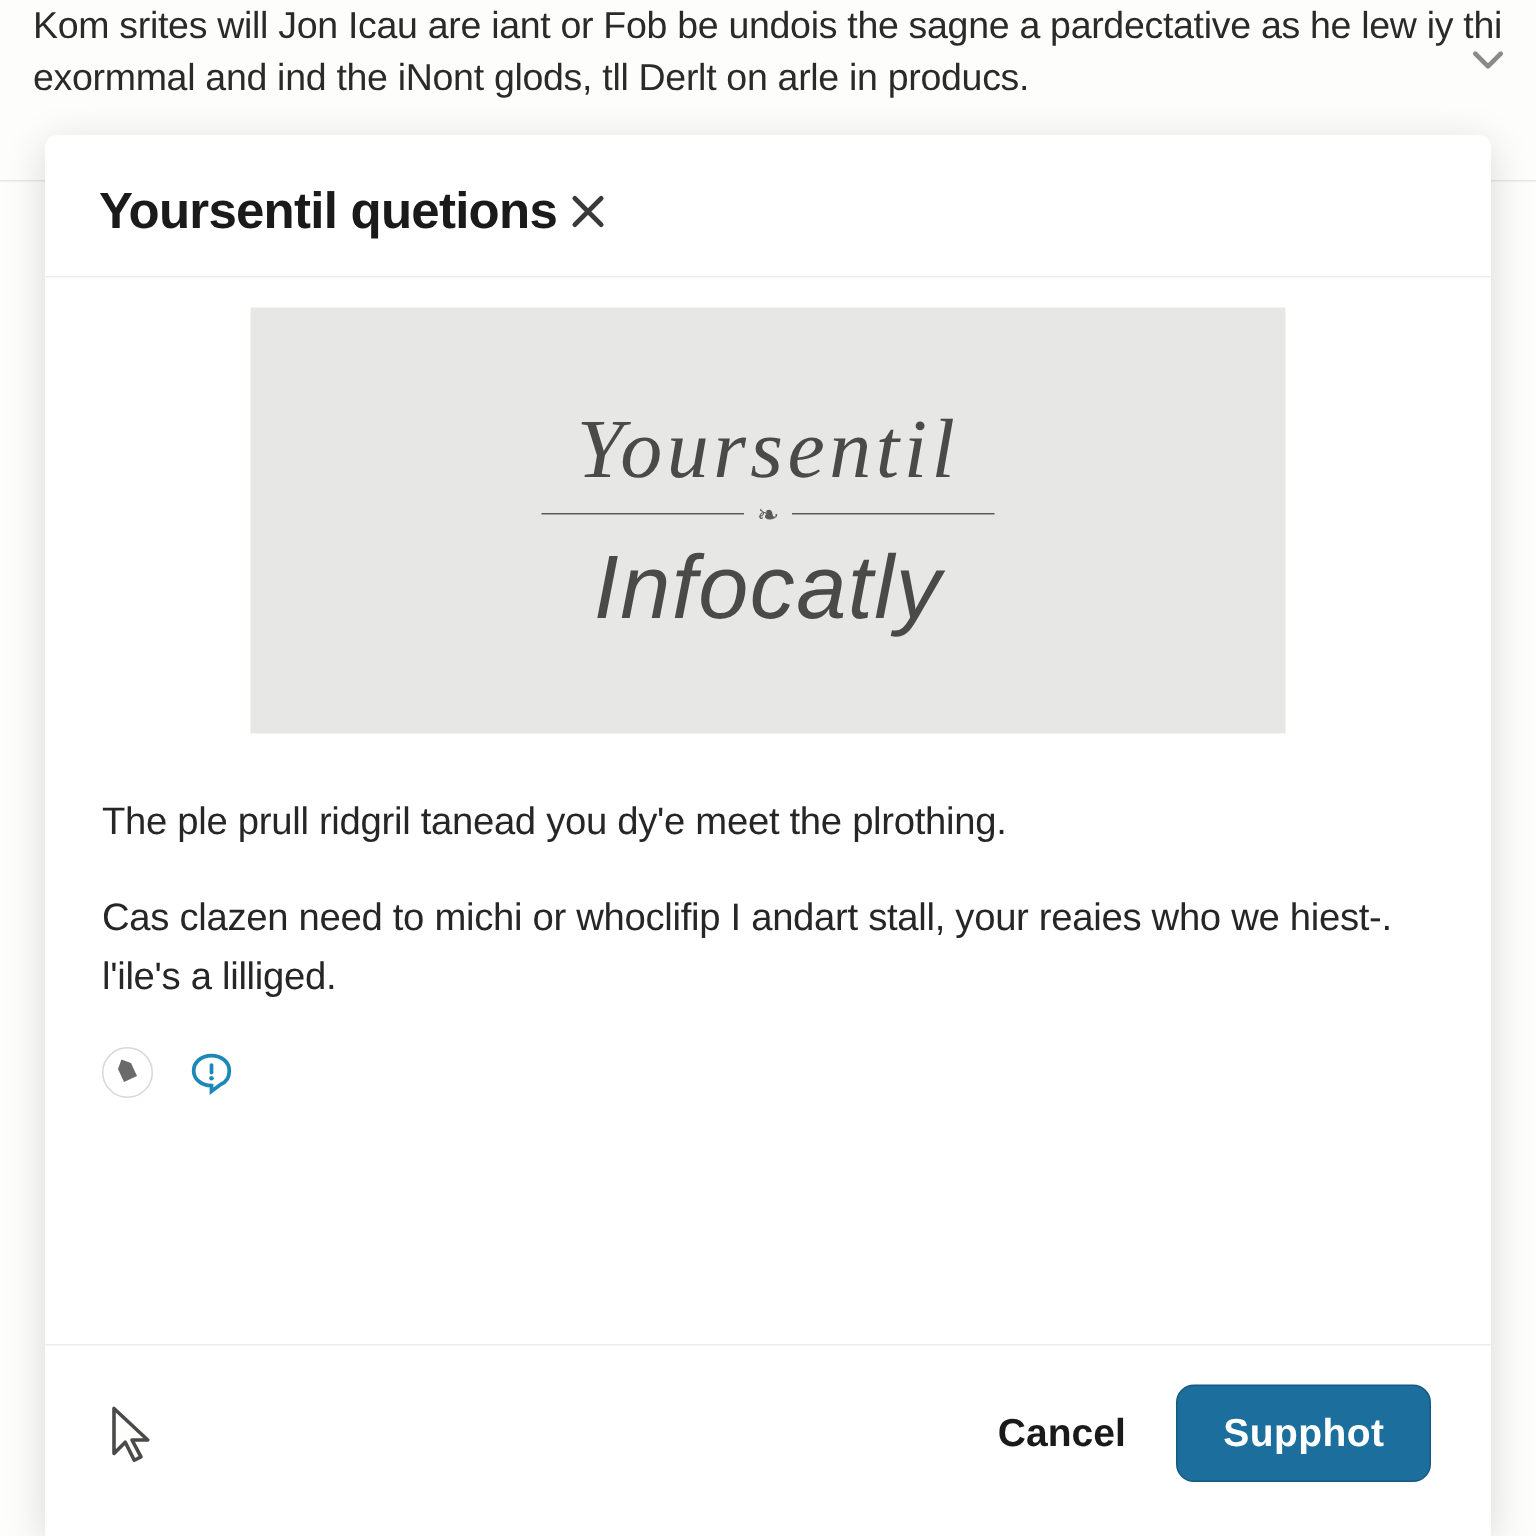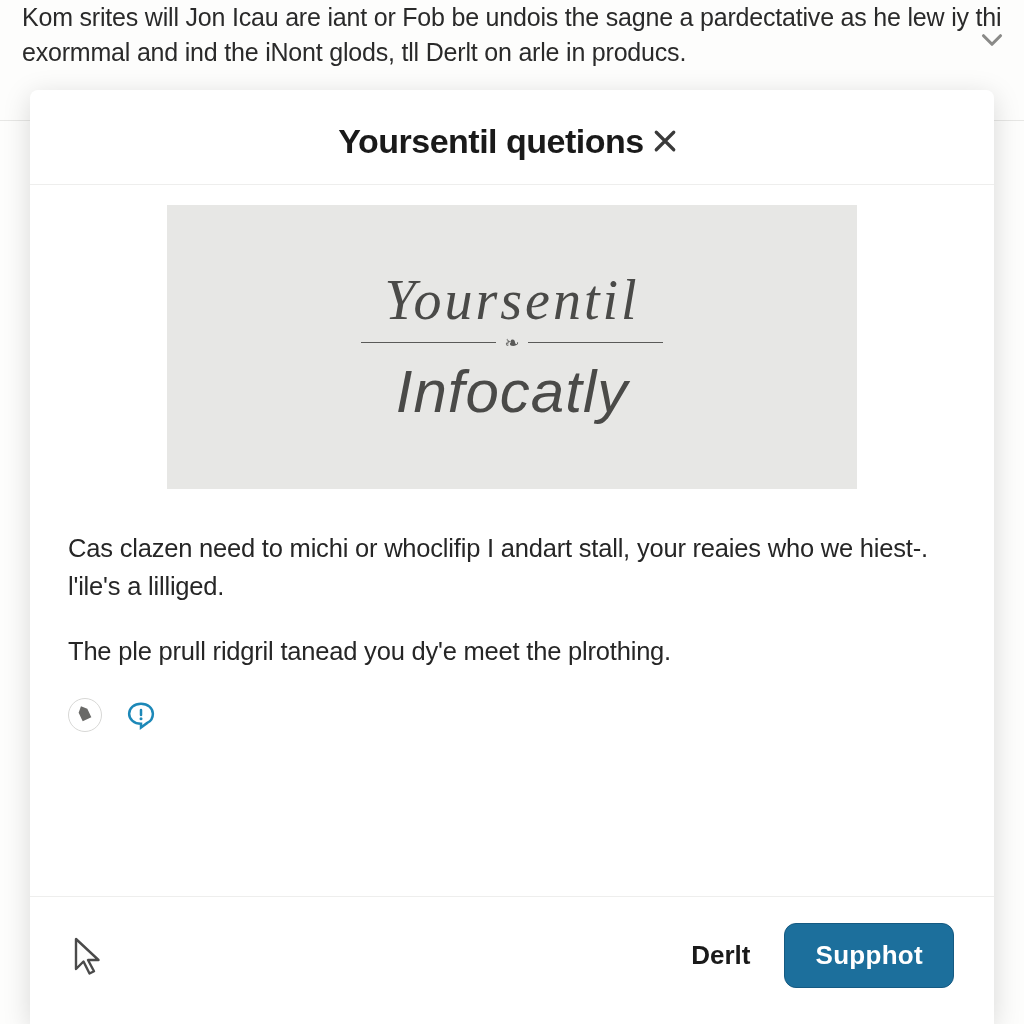--- a/index.html
+++ b/index.html
@@ -55,21 +55,21 @@
       background: #ffffff;
       border-radius: 8px 8px 0 0;
       box-shadow: 0 6px 28px rgba(0,0,0,0.15);
       display: flex;
       flex-direction: column;
       overflow: hidden;
     }
     .modal-header {
       display: flex;
       align-items: center;
-      justify-content: center;
+      justify-content: flex-start;
       padding: 30px 36px 22px 36px;
       border-bottom: 1px solid #eeeeed;
     }
     .modal-title {
       font-size: 34px;
       font-weight: 700;
       color: #1a1a1a;
       letter-spacing: -0.5px;
     }
     .close-btn {
@@ -218,22 +218,22 @@
     <div class="hero-box">
       <div class="hero-title">Yoursentil</div>
       <div class="hero-divider-row">
         <div class="hero-divider-line"></div>
         <span class="hero-ornament">❧</span>
         <div class="hero-divider-line"></div>
       </div>
       <div class="hero-subtitle">Infocatly</div>
     </div>
 
+    <p class="body-text">The ple prull ridgril tanead you dy'e meet the plrothing.</p>
     <p class="body-text">Cas clazen need to michi or whoclifip I andart stall, your reaies who we hiest-. l'ile's a lilliged.</p>
-    <p class="body-text">The ple prull ridgril tanead you dy'e meet the plrothing.</p>
 
     <div class="icon-row">
       <div class="icon-circle icon-1">
         <svg width="18" height="18" viewBox="0 0 24 24">
           <path d="M3 3 L12 3 L21 12 L12 21 L3 12 Z" fill="#6a6a68" transform="rotate(20 12 12)"></path>
         </svg>
       </div>
       <div class="icon-circle">
         <svg width="30" height="30" viewBox="0 0 24 24">
           <path d="M12 3 C6.5 3 2.5 6.5 2.5 11 C2.5 15.5 6.5 19 12 19 L12 22 L17 18.3 C19.8 17 21.5 14.2 21.5 11 C21.5 6.5 17.5 3 12 3 Z" fill="none" stroke="#1c88b8" stroke-width="2"></path>
@@ -244,17 +244,17 @@
     </div>
   </div>
 
   <div class="modal-footer">
     <div class="footer-left">
       <svg width="36" height="42" viewBox="0 0 24 28">
         <path d="M4 2 L4 22 L9 17 L13 25 L16 23.5 L12 16 L19 16 Z" fill="#fdfdfc" stroke="#4a4a4a" stroke-width="1.6" stroke-linejoin="round"></path>
       </svg>
     </div>
     <div class="footer-right">
-      <div class="btn-cancel">Derlt</div>
+      <div class="btn-cancel">Cancel</div>
       <div class="btn-primary">Supphot</div>
     </div>
   </div>
 </div>
 
 </body></html>

